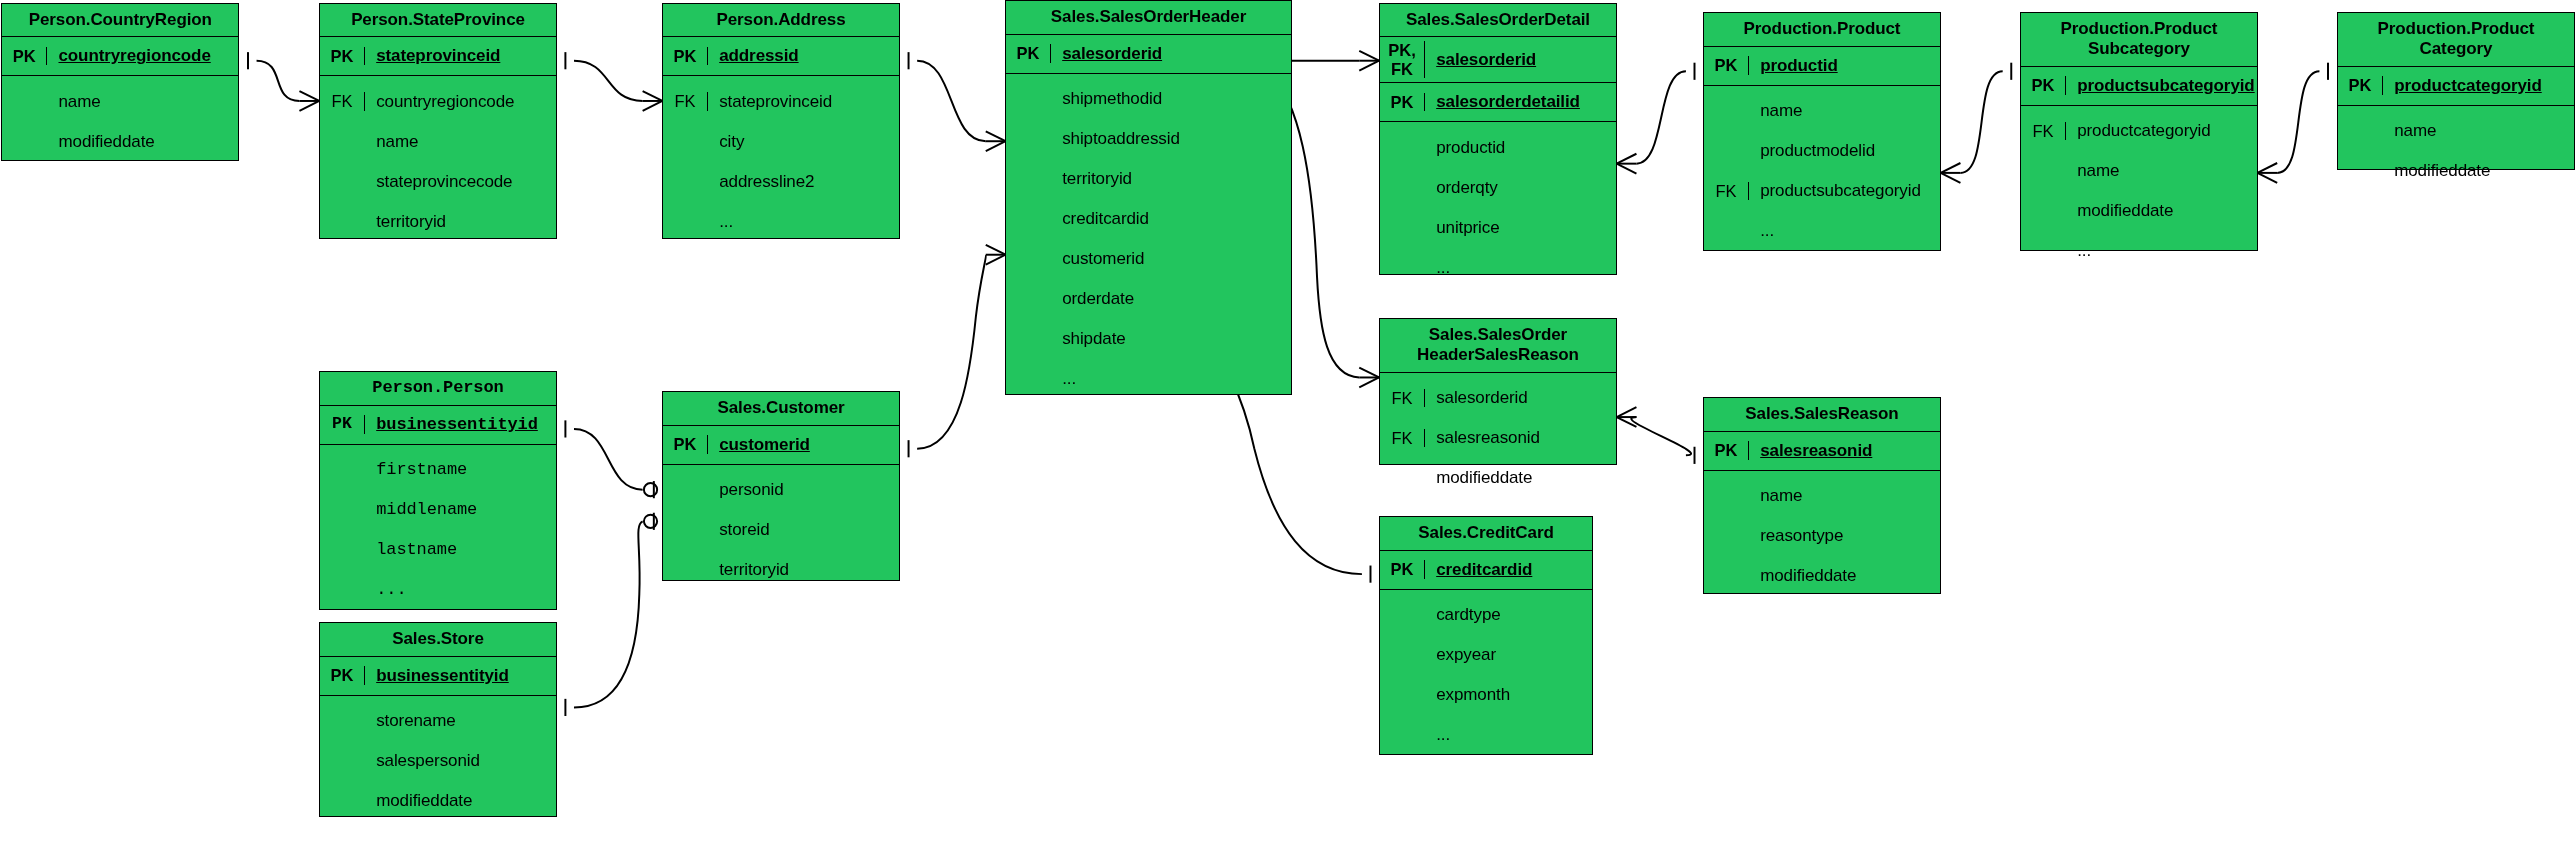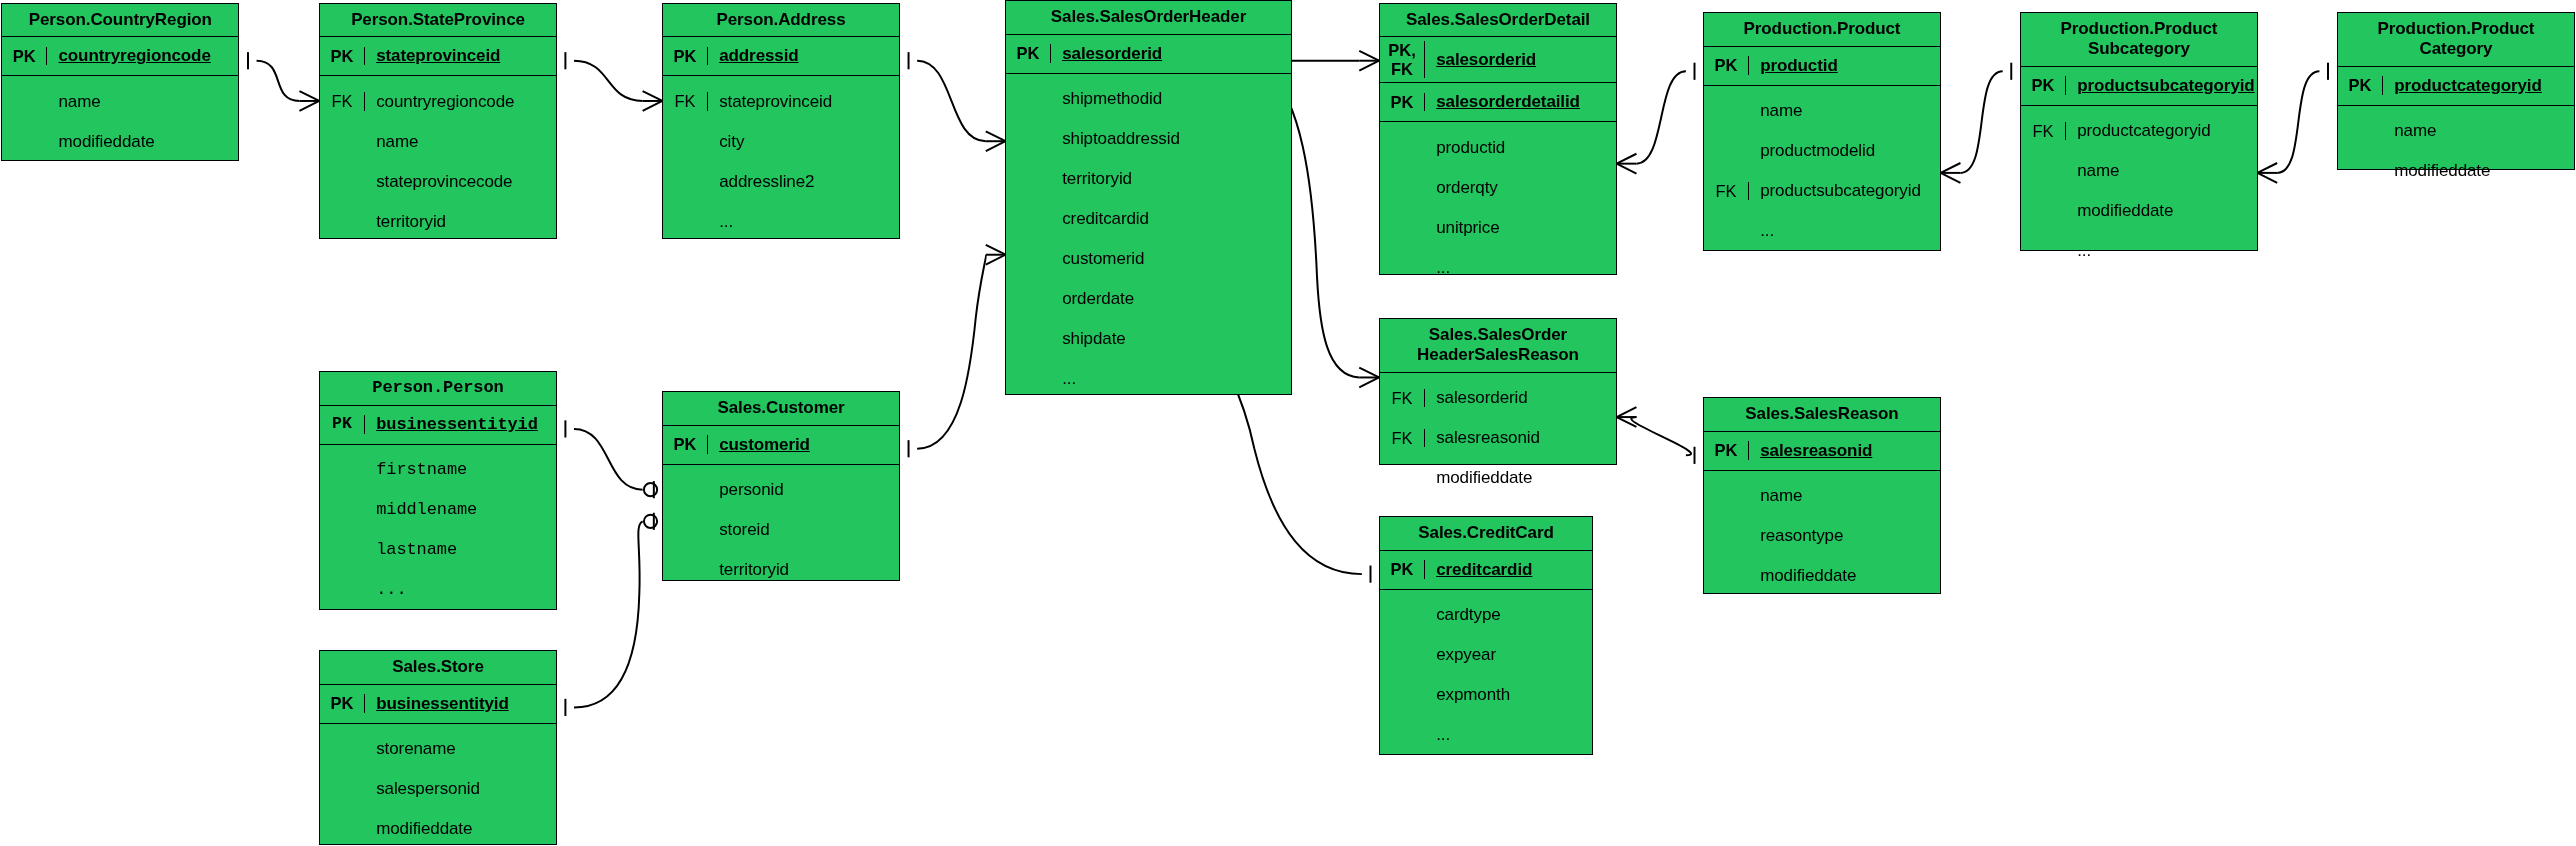--- a/index.html
+++ b/index.html
@@ -371,21 +371,21 @@
         <div class="attr plain">
           <div class="key"></div>
           <div class="nm">storeid</div>
         </div>
         <div class="attr plain">
           <div class="key"></div>
           <div class="nm">territoryid</div>
         </div>
       </div>
     </div>
-    <div class="entity" style="left: 319px; top: 650px; width: 238px; height: 195px;">
+    <div class="entity" style="left: 319px; top: 622px; width: 238px; height: 195px;">
       <div class="e-title">Sales.Store</div>
       <div class="rowgroup">
         <div class="attr keyrow">
           <div class="key pk" style="white-space: pre-line;">PK</div>
           <div class="nm pkname">businessentityid</div>
         </div>
       </div>
       <div class="rowgroup">
         <div class="pad"></div>
         <div class="attr plain">

